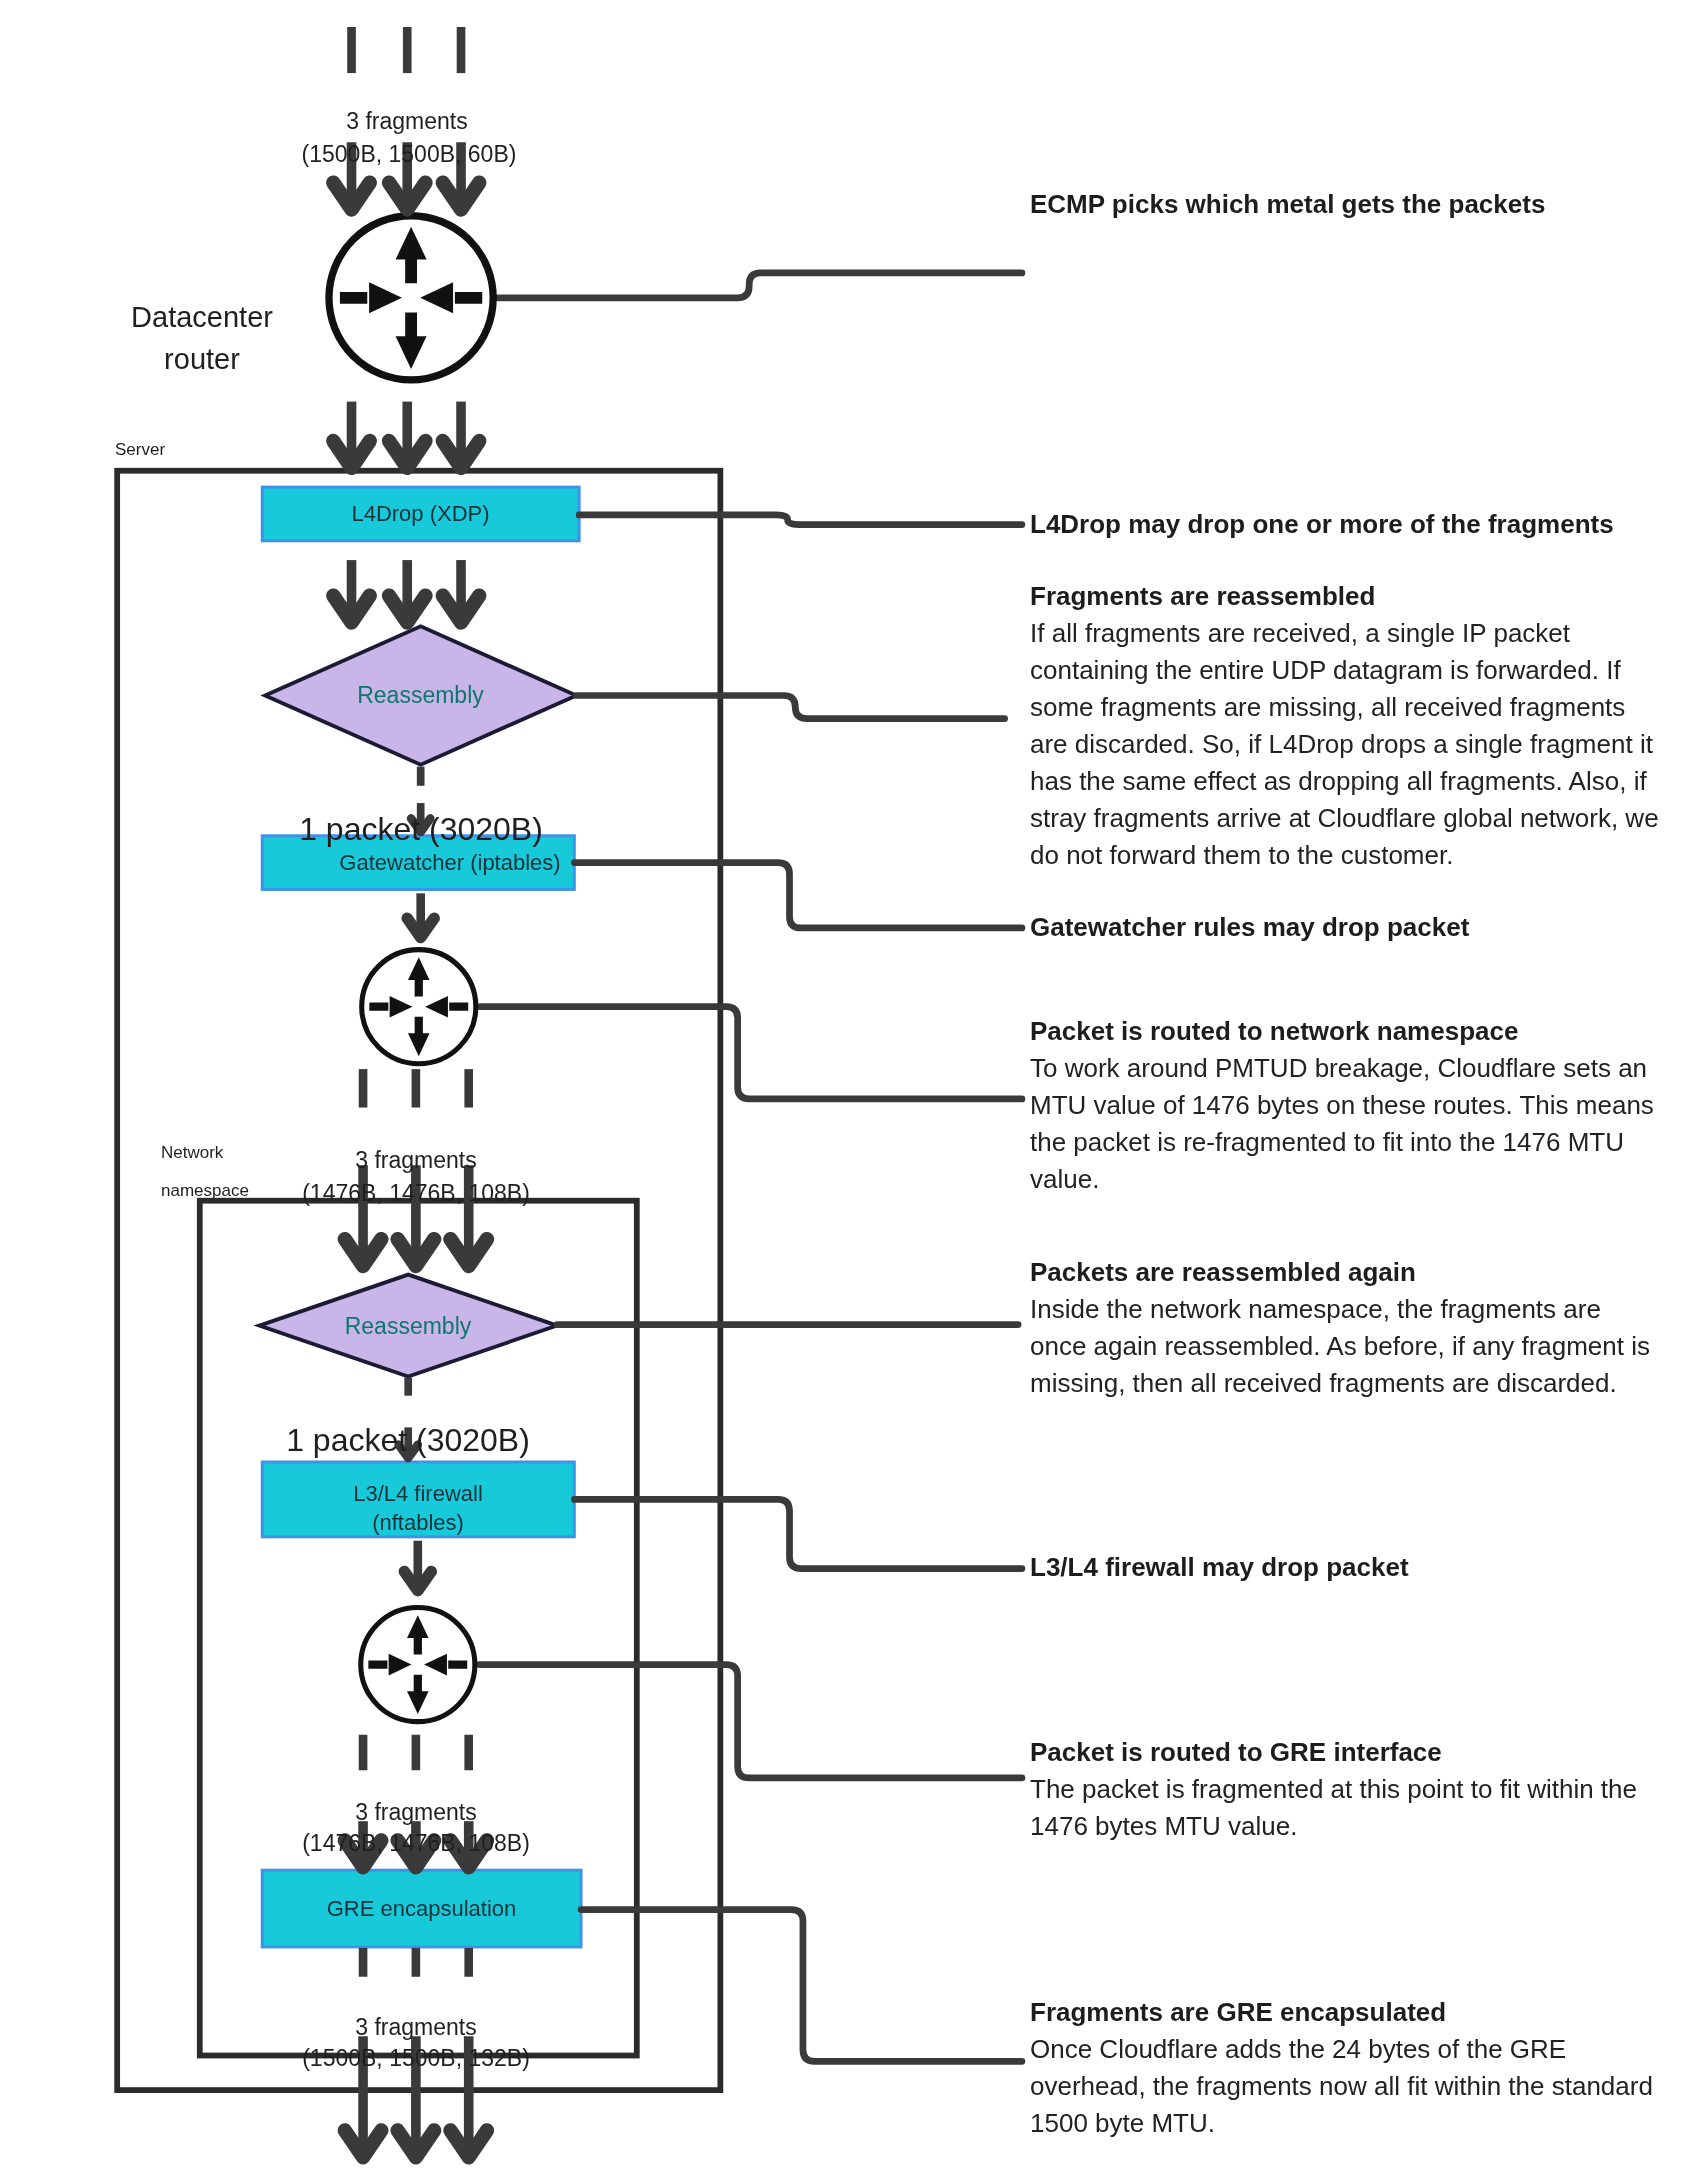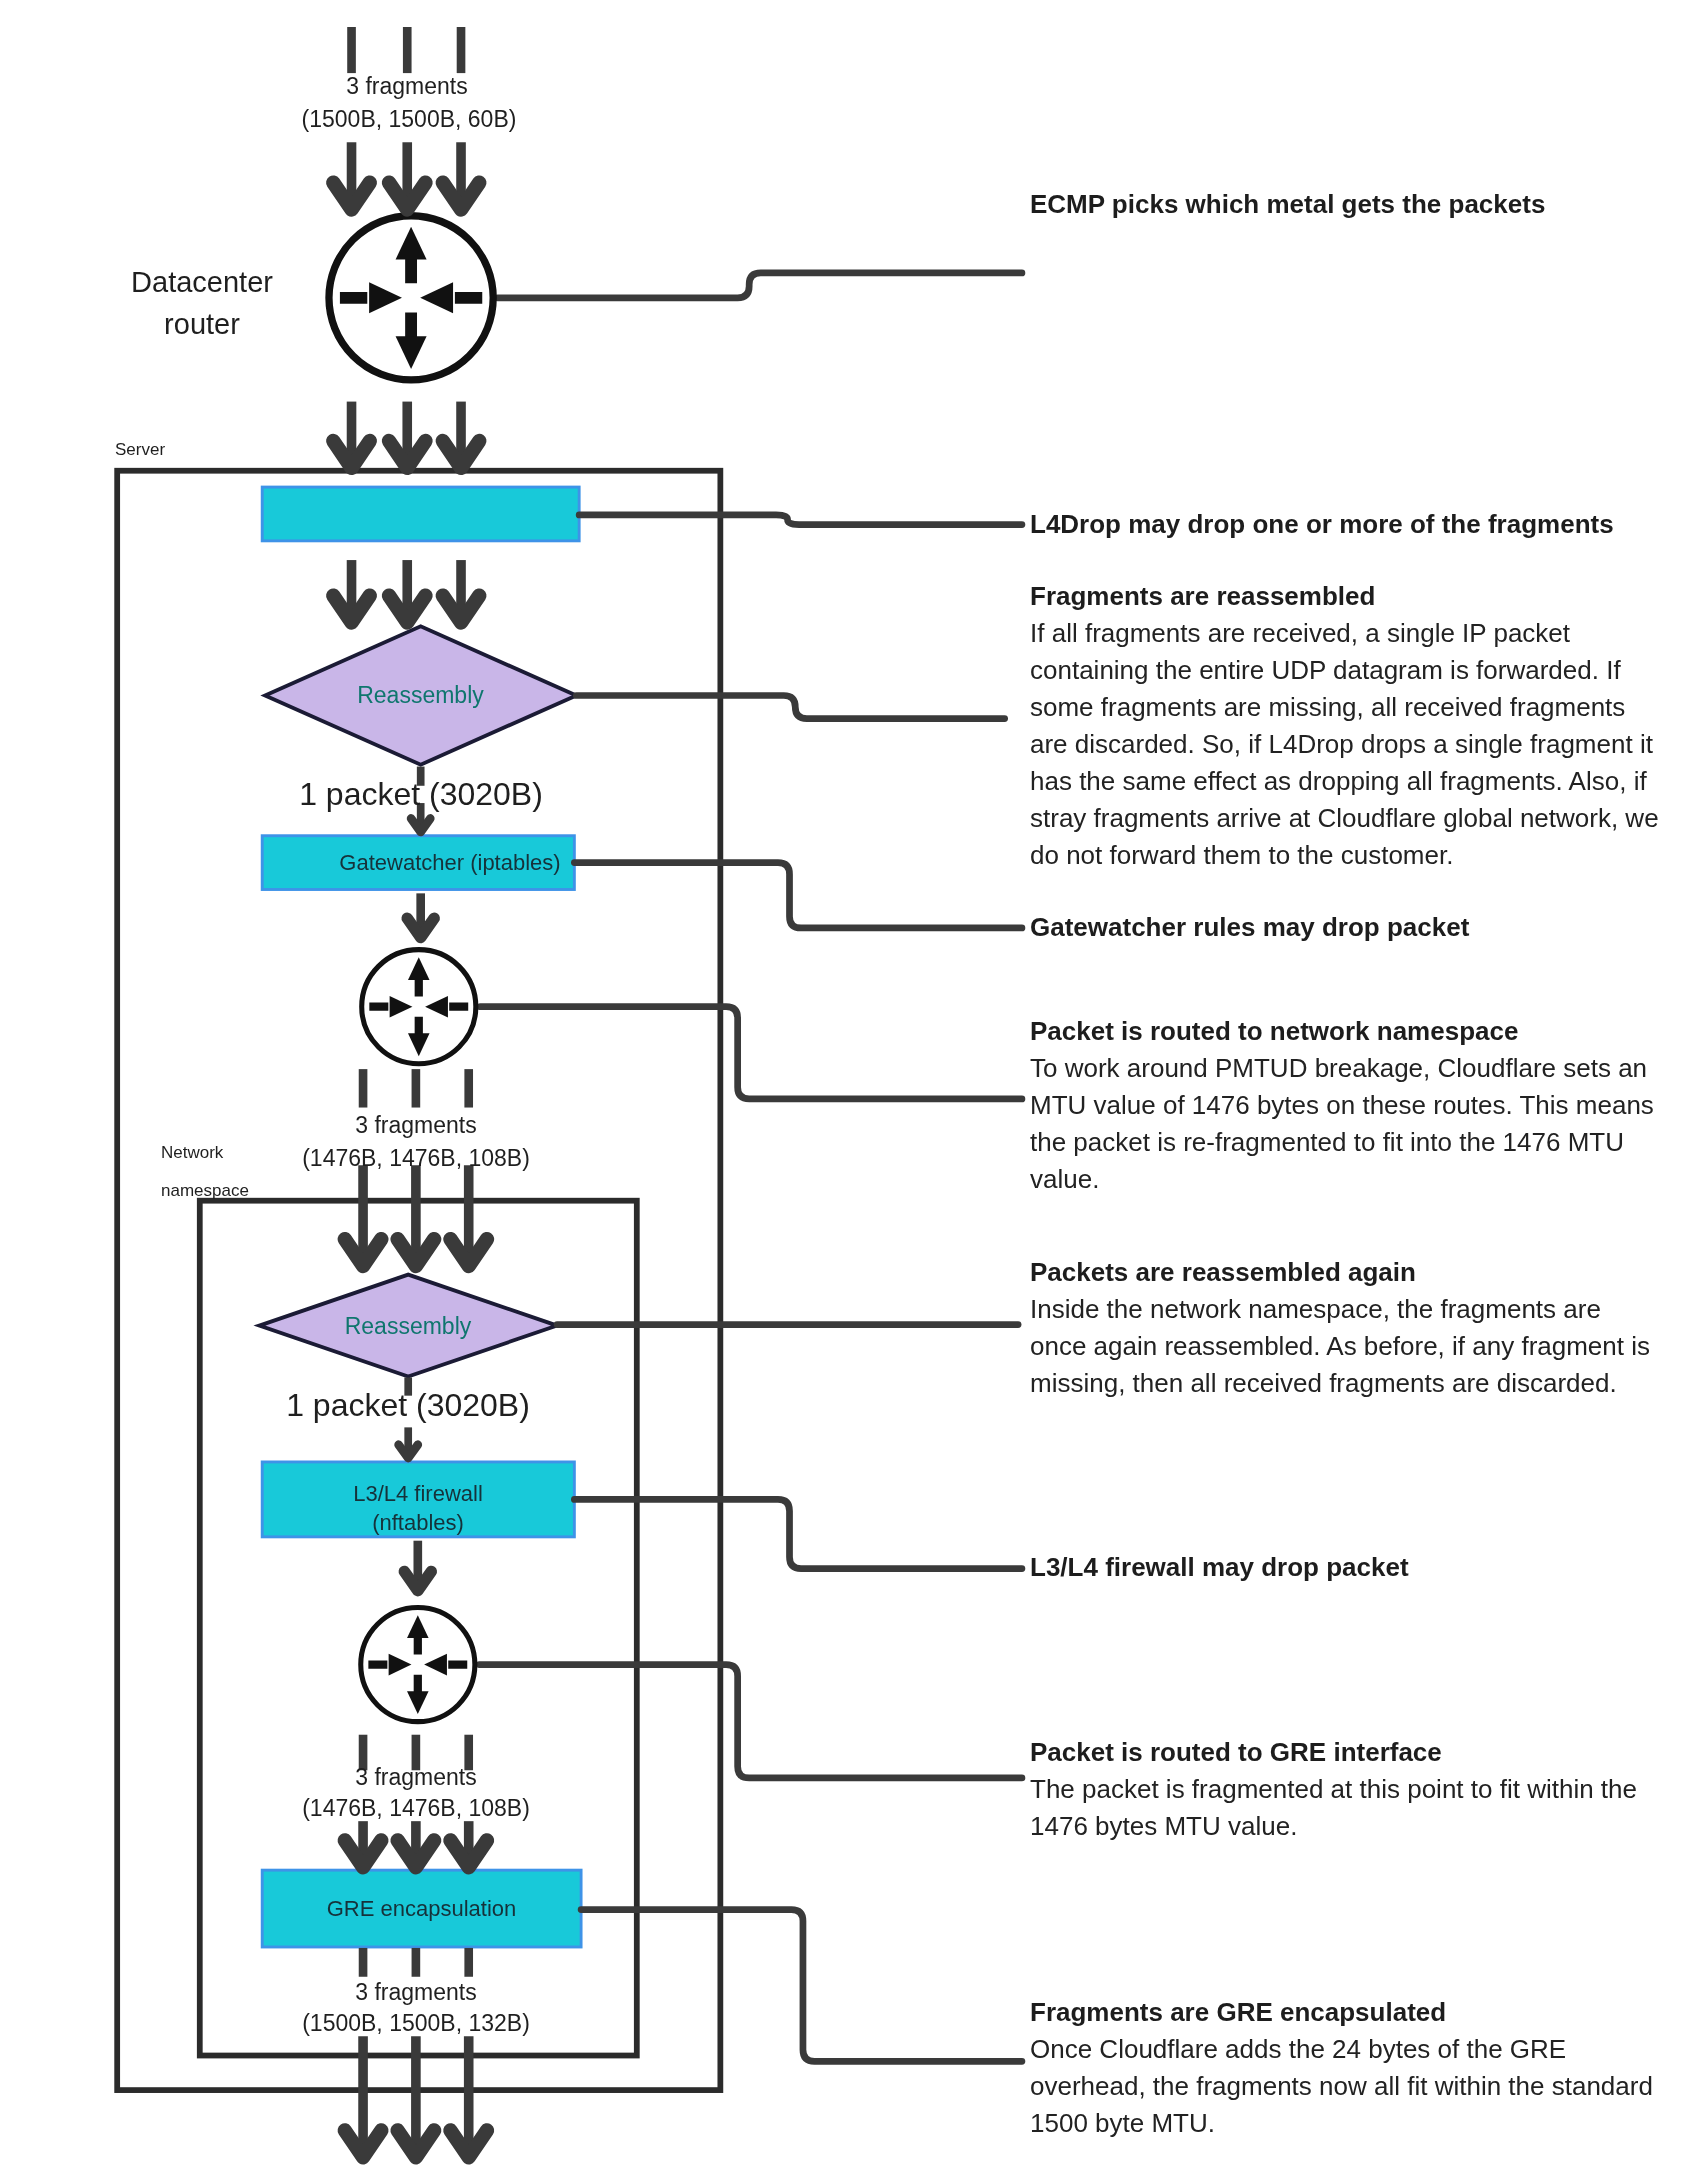--- a/index.html
+++ b/index.html
@@ -1,20 +1,20 @@
 <!DOCTYPE html>
 <html><head>
 <meta charset="utf-8">
 <style>
   html,body{margin:0;padding:0;background:#fff;}
   .stage{position:relative;width:1701px;height:2168px;background:#ffffff;overflow:hidden;
          font-family:"Liberation Sans",sans-serif;color:#1f1f1f;}
   .stage svg{position:absolute;left:0;top:0;}
   .t{position:absolute;color:#1f1f1f;}
-  .cx{transform:translateX(-50%);white-space:nowrap;}
+  .cx{transform:translateX(-50%);white-space:nowrap;margin-top:35px;}
   .f24{font-size:23px;}
   .f26{font-size:17px;}
   .f29{font-size:32px;}
   .f30{font-size:29px;line-height:42px;}
   .boxlab{position:absolute;display:flex;align-items:center;justify-content:center;
           text-align:center;font-size:22px;color:#16323a;}
   .dialab{position:absolute;display:flex;align-items:center;justify-content:center;
           text-align:center;font-size:23px;color:#0f766e;}
   .wrapc{text-align:center;white-space:normal;}
   .ann{position:absolute;left:1030px;width:629px;font-size:26px;line-height:37px;color:#222;}
@@ -132,20 +132,21 @@
       <line x1="488" y1="2120" x2="488" y2="2246" stroke-width="10" marker-end="url(#chevB)"></line>
     </g>
   </svg>
 
   <div class="t cx f24" style="left:407px;top:73px;">3 fragments</div>
   <div class="t cx f24" style="left:409px;top:106px;">(1500B, 1500B, 60B)</div>
 
   <div class="t cx f30 wrapc" style="left:202px;top:261px;width:173px;">Datacenter router</div>
   <div class="t f26" style="left:115px;top:440px;">Server</div>
 
+  <div class="boxlab" style="left:262px;top:487px;width:317px;height:54px;">L4Drop (XDP)</div>
   <div class="dialab" style="left:265px;top:626px;width:311px;height:138px;">Reassembly</div>
   <div class="t cx f29" style="left:421px;top:776px;">1 packet (3020B)</div>
   <div class="boxlab" style="left:262px;top:836px;width:376px;height:54px;">Gatewatcher (iptables)</div>
 
   <div class="t cx f24" style="left:416px;top:1112px;">3 fragments</div>
   <div class="t cx f24" style="left:416px;top:1145px;">(1476B, 1476B, 108B)</div>
   <div class="t f26 wrapc" style="left:161px;top:1134px;width:144px;line-height:38px;text-align:left;">Network namespace</div>
 
   <div class="dialab" style="left:259px;top:1275px;width:298px;height:102px;">Reassembly</div>
   <div class="t cx f29" style="left:408px;top:1387px;">1 packet (3020B)</div>

